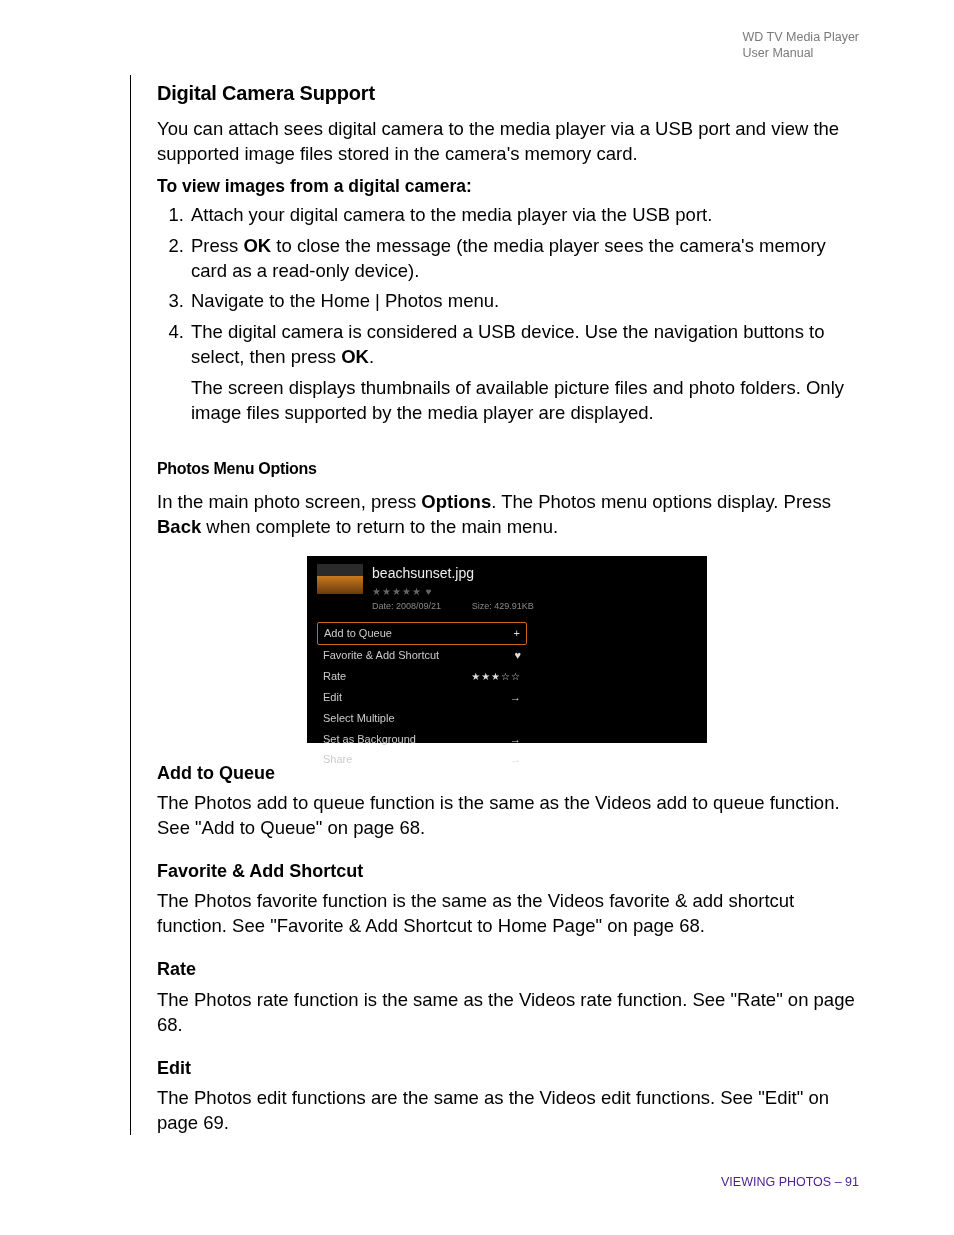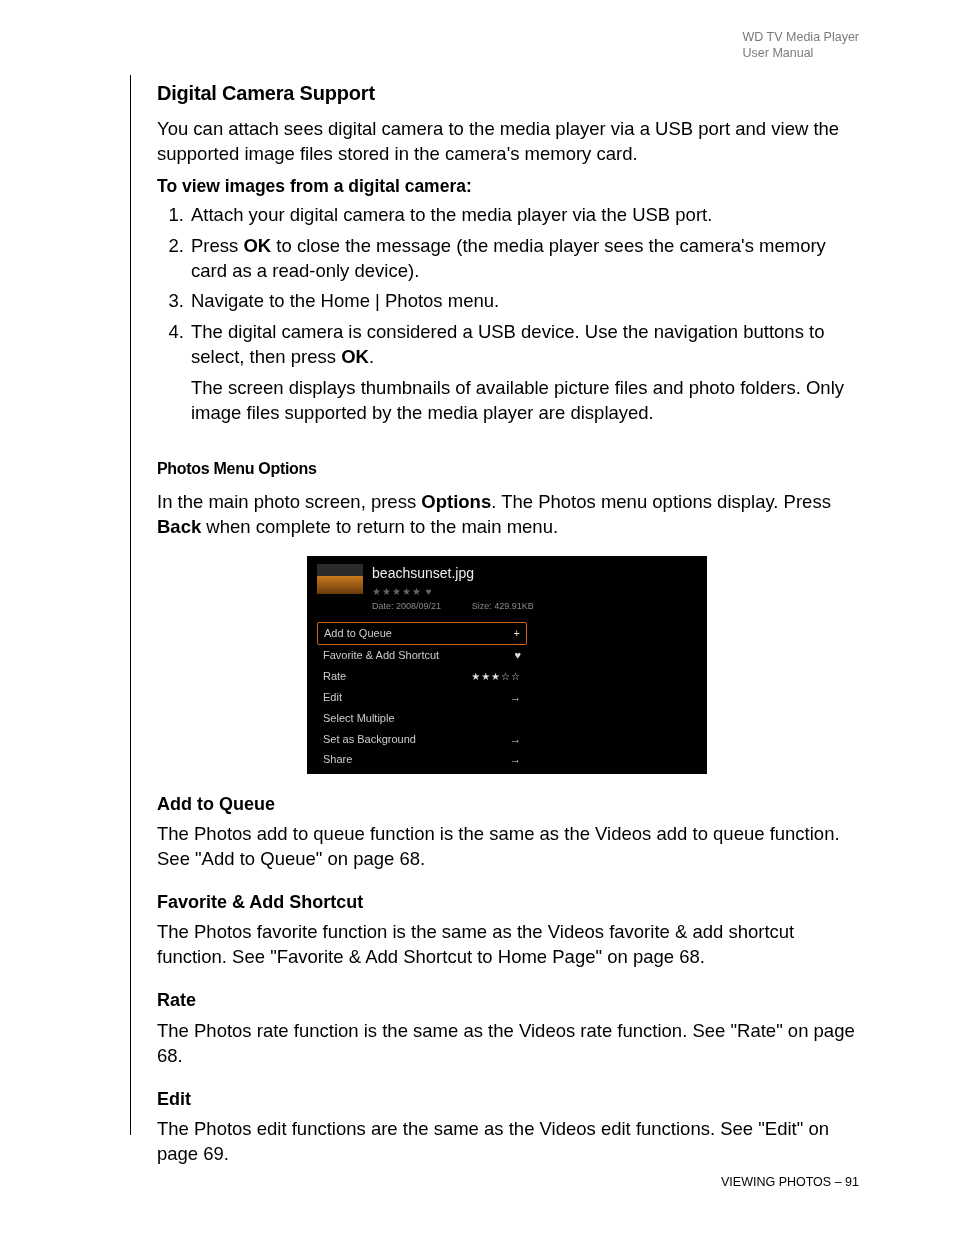--- a/index.html
+++ b/index.html
@@ -61,21 +61,21 @@
     padding-left: 32px;
     margin-bottom: 20px;
   }
   ol.steps li { margin-bottom: 6px; padding-left: 2px; }
   ol.steps li p.follow { margin-top: 6px; }
   strong { font-weight: 700; }
 
   
   .shot {
     width: 400px;
-    height: 218px;
+    height: 187px;
     background: #000;
     margin: 16px auto 4px;
     color: #cfcfcf;
     font-size: 11px;
     padding: 8px 10px;
     position: relative;
     font-family: Arial, sans-serif;
   }
   .shot .thumb {
     display: inline-block;
@@ -100,21 +100,21 @@
   }
   .shot .menu .row.sel { border: 1px solid #c9661a; border-radius: 2px; }
   .shot .menu .row .sym { font-size: 11px; color: #ddd; }
   .shot .menu .row .rate-sym { font-size: 10px; letter-spacing: 1px; }
 
   .footer {
     position: absolute;
     bottom: 44px;
     right: 95px;
     font-size: 12.5px;
-    color: #000000;
+    color: #4c1d95;
   }
 </style>
 </head>
 <body>
 
 <div class="header">
   <div>WD TV Media Player</div>
   <div>User Manual</div>
 </div>
 

